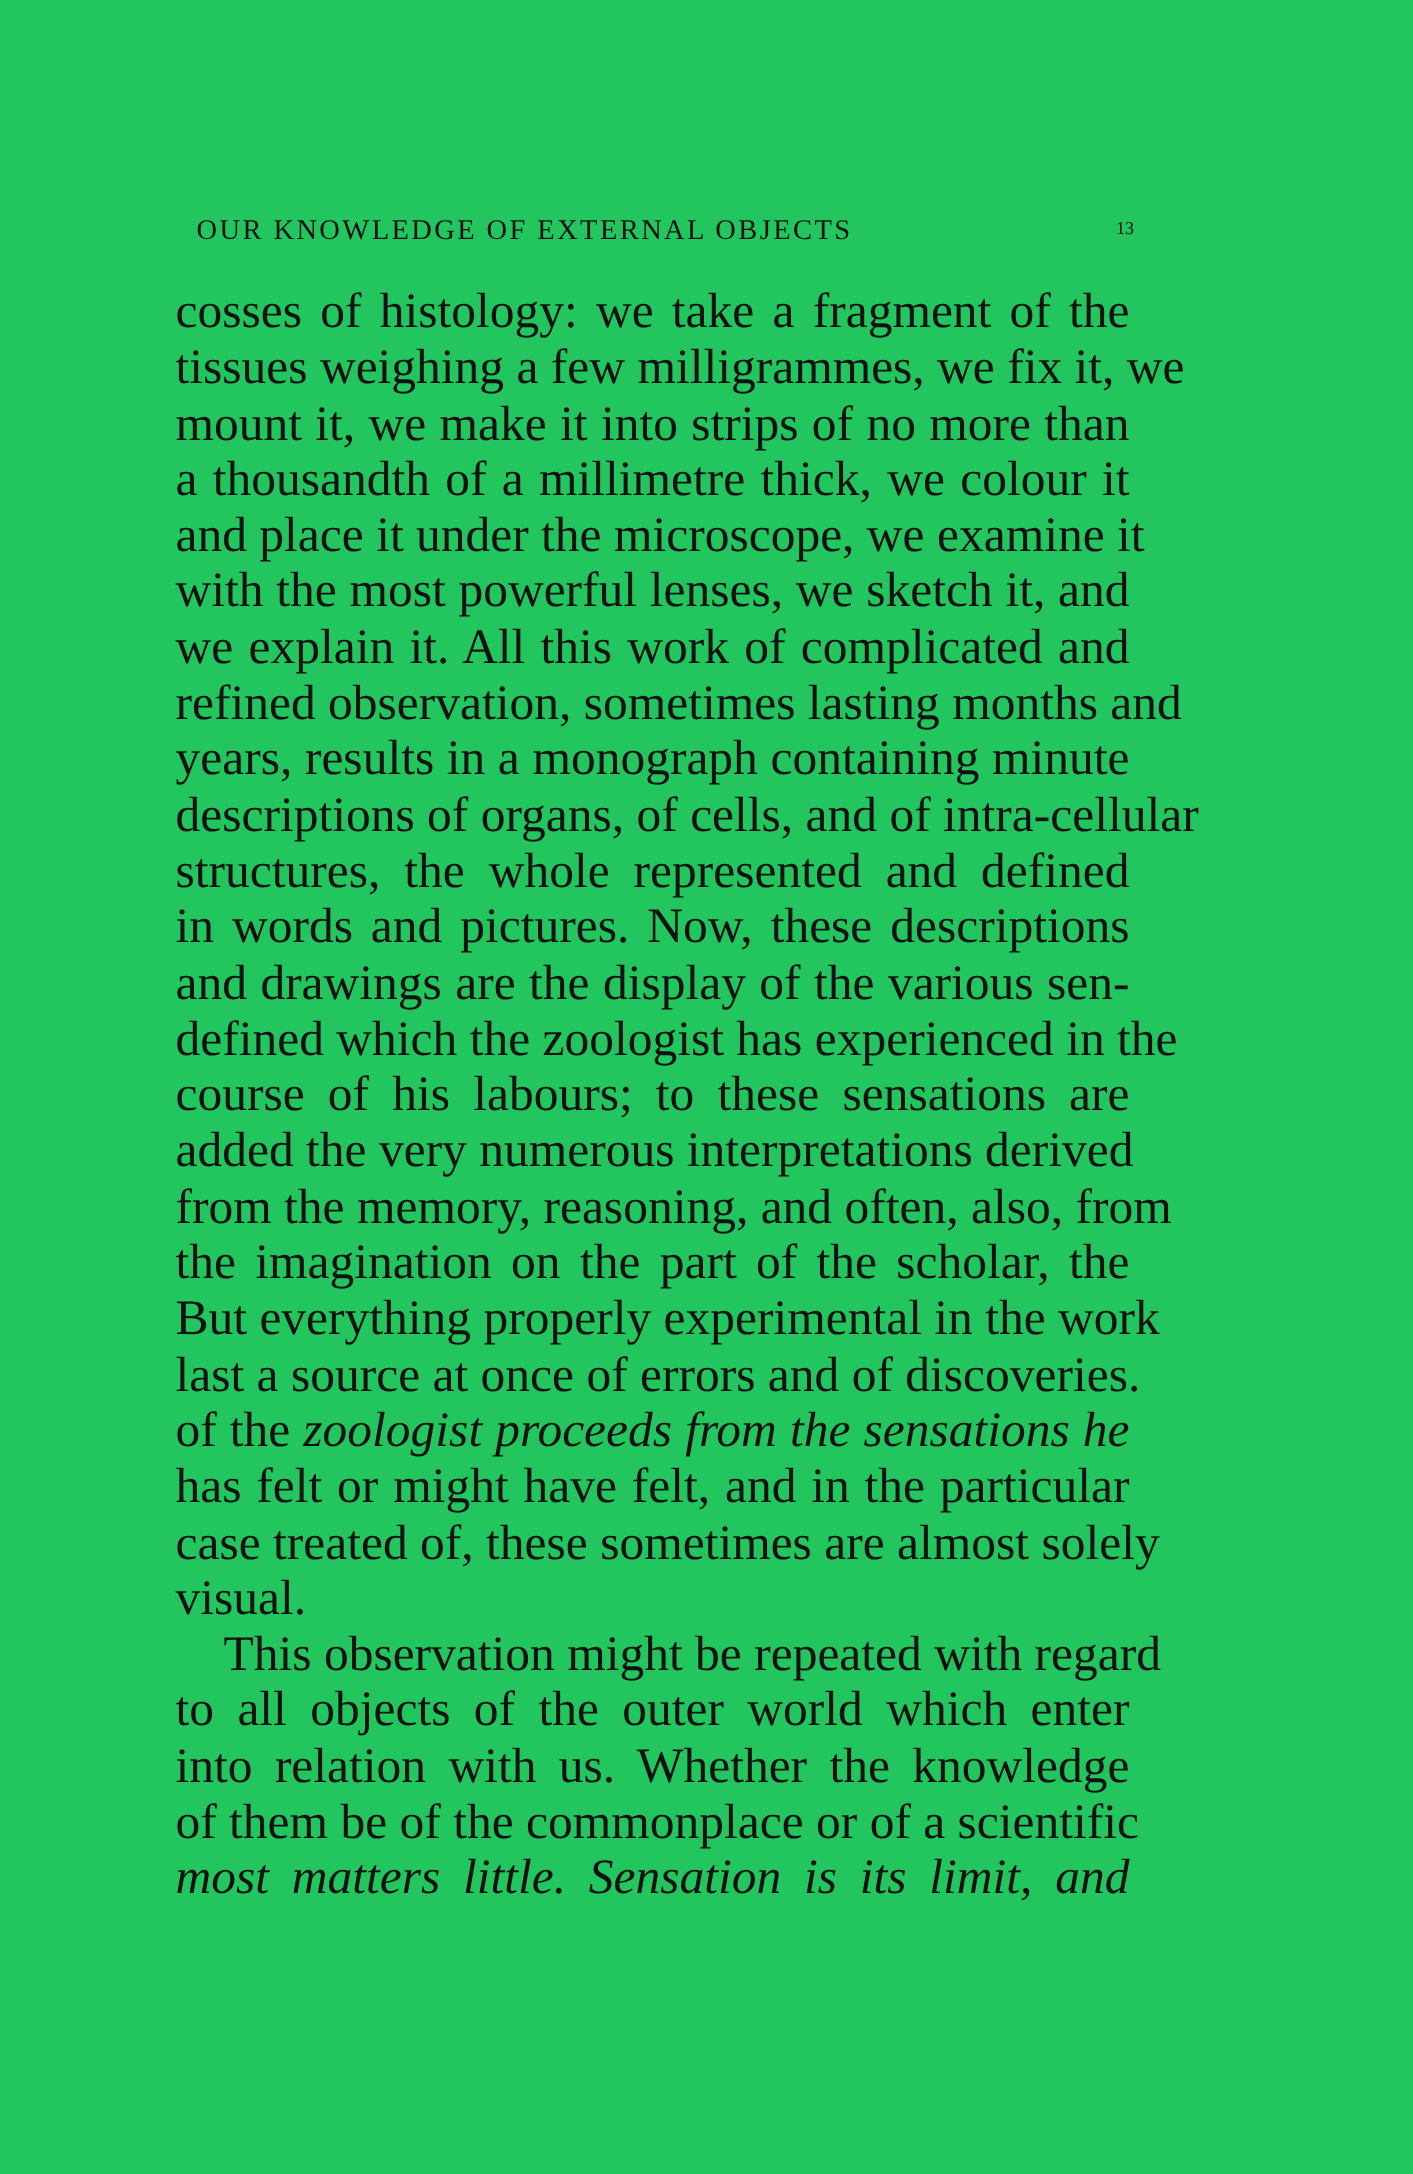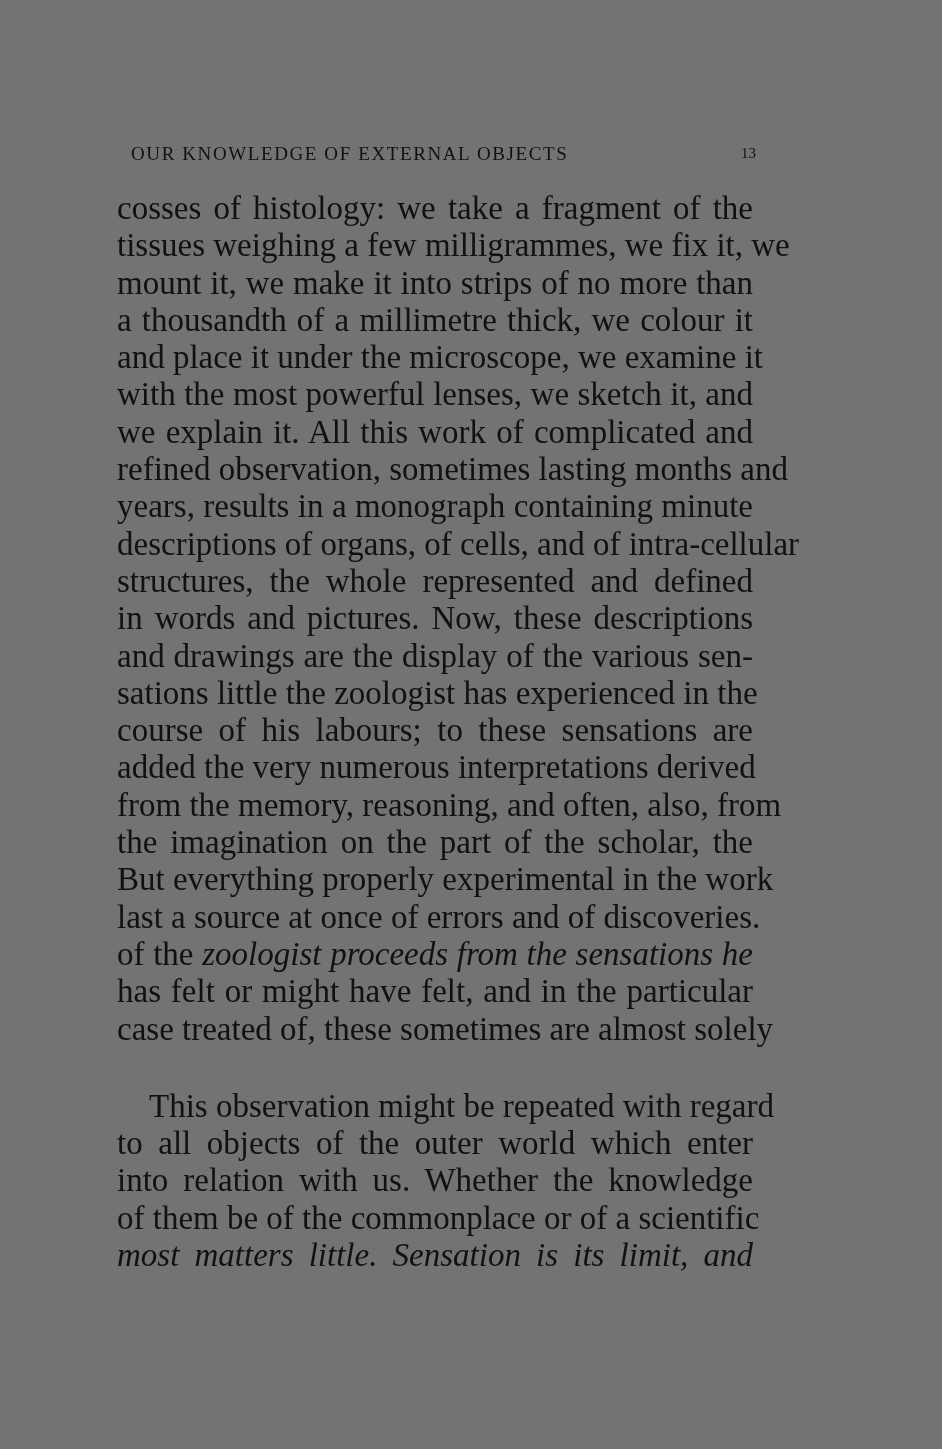--- a/index.html
+++ b/index.html
@@ -1,31 +1,31 @@
 <!DOCTYPE html>
 <html><head>
 <meta charset="utf-8">
 <style>
   html, body { margin:0; padding:0; background:#ffffff; }
   body { width:942px; height:1449px; position:relative; overflow:hidden; color:#111; }
-  .page { position:absolute; left:0; top:0; width:942px; height:1449px; background:#737373; }
+  .page { position:absolute; left:0; top:0; width:942px; height:1449px; background:#22c55e; }
   .running-head {
     position:absolute; left:131px; top:143px; width:625px; height:26px;
     font-family:"Liberation Serif","DejaVu Serif",serif; font-size:19px; letter-spacing:1.6px;
     white-space:nowrap;
   }
   .running-head .title { position:absolute; left:0; top:0; }
-  .running-head .pagenum { position:absolute; right:0; top:2px; font-size:15px; letter-spacing:0;text-align:right; }
+  .running-head .pagenum { position:absolute; right:0; top:2px; font-size:12px; letter-spacing:0;text-align:right; }
   .body-text {
     position:absolute; left:117px; top:190px; width:636px;
     font-family:"Liberation Serif","DejaVu Serif",serif; font-size:33px; line-height:37.3px;
   }
   .line { display:block; height:37.3px; white-space:nowrap; text-align:justify; text-align-last:justify; }
   .line.last { text-align-last:left; }
-  .line.indent { padding-left:32px;margin-top:40px; }
+  .line.indent { padding-left:32px; }
   .para2 { margin-top:0px; }
   em { font-style:italic; }
 </style>
 </head>
 <body>
 
 <div class="page">
   <div class="running-head">
     <span class="title">OUR KNOWLEDGE OF EXTERNAL OBJECTS</span>
     <span class="pagenum">13</span>
@@ -39,30 +39,31 @@
       <span class="line">a thousandth of a millimetre thick, we colour it</span>
       <span class="line">and place it under the microscope, we examine it</span>
       <span class="line">with the most powerful lenses, we sketch it, and</span>
       <span class="line">we explain it.  All this work of complicated and</span>
       <span class="line">refined observation, sometimes lasting months and</span>
       <span class="line">years, results in a monograph containing minute</span>
       <span class="line">descriptions of organs, of cells, and of intra-cellular</span>
       <span class="line">structures, the whole represented and defined</span>
       <span class="line">in words and pictures.  Now, these descriptions</span>
       <span class="line">and drawings are the display of the various sen-</span>
-      <span class="line">sations little the zoologist has experienced in the</span>
+      <span class="line">defined which the zoologist has experienced in the</span>
       <span class="line">course of his labours; to these sensations are</span>
       <span class="line">added the very numerous interpretations derived</span>
       <span class="line">from the memory, reasoning, and often, also, from</span>
       <span class="line">the imagination on the part of the scholar, the</span>
       <span class="line">But everything properly experimental in the work</span>
       <span class="line">last a source at once of errors and of discoveries.</span>
       <span class="line"><span>of the </span><em>zoologist proceeds from the sensations he</em></span>
       <span class="line">has felt or might have felt, and in the particular</span>
       <span class="line">case treated of, these sometimes are almost solely</span>
+      <span class="line last">visual.</span>
     </div>
     <div class="para2">
       <span class="line indent">This observation might be repeated with regard</span>
       <span class="line">to all objects of the outer world which enter</span>
       <span class="line">into relation with us.  Whether the knowledge</span>
       <span class="line">of them be of the commonplace or of a scientific</span>
       <span class="line"><em>most matters little.  Sensation is its limit, and</em></span>
     </div>
   </div>
 </div>

